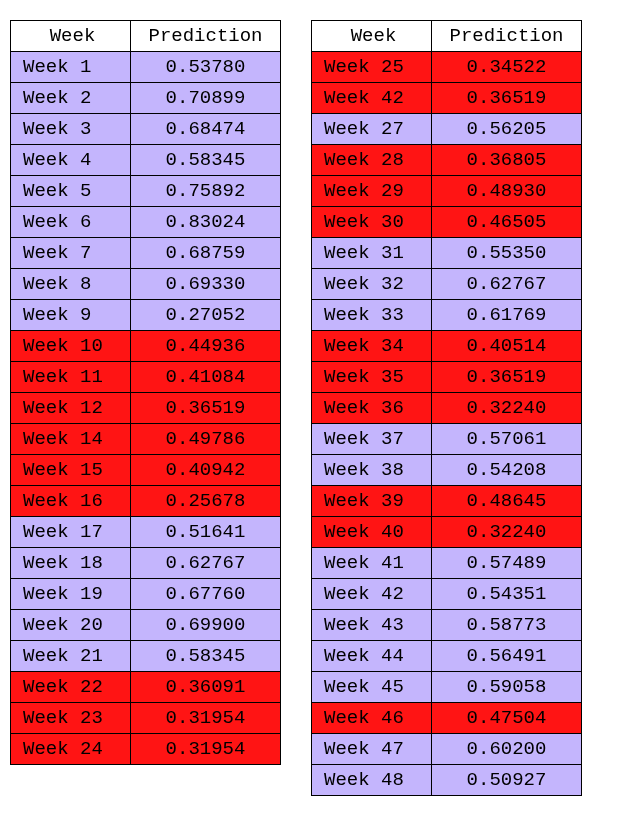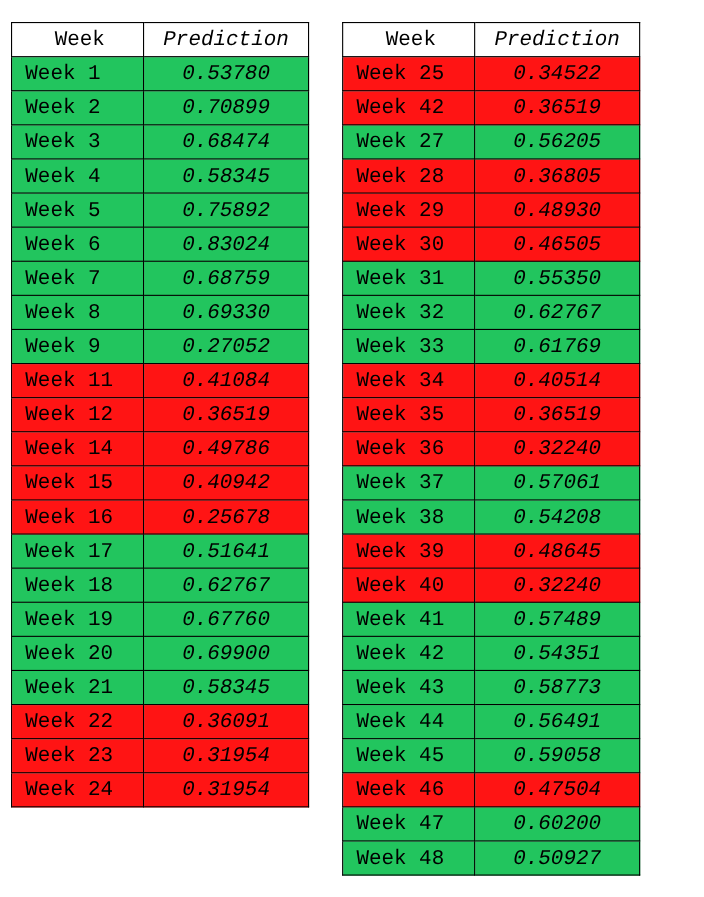--- a/index.html
+++ b/index.html
@@ -22,23 +22,23 @@
       border: 1px solid #000;
       font-size: 19px;
       padding: 4px 8px;
       text-align: center;
     }
     th {
       background: #fff;
       font-weight: normal;
     }
     .week-col { width: 120px; text-align: left; padding-left: 12px; margin-left: 48px; }
-    .pred-col { width: 150px; font-style: italic; }
+    .pred-col { width: 150px; }
     th.week-col { text-align: center; }
-    tr.green td { background: #22c55e; }
+    tr.green td { background: #c4b5fd; }
     tr.red td   { background: #ff1414; }
   </style>
 </head>
 <body>
 
 <table>
   <thead>
     <tr>
       <th class="week-col">Week</th>
       <th class="pred-col">Prediction</th>
@@ -75,20 +75,24 @@
       </tr>
       <tr class="green">
         <td class="week-col">Week 8</td>
         <td class="pred-col">0.69330</td>
       </tr>
       <tr class="green">
         <td class="week-col">Week 9</td>
         <td class="pred-col">0.27052</td>
       </tr>
       <tr class="red">
+        <td class="week-col">Week 10</td>
+        <td class="pred-col">0.44936</td>
+      </tr>
+      <tr class="red">
         <td class="week-col">Week 11</td>
         <td class="pred-col">0.41084</td>
       </tr>
       <tr class="red">
         <td class="week-col">Week 12</td>
         <td class="pred-col">0.36519</td>
       </tr>
       <tr class="red">
         <td class="week-col">Week 14</td>
         <td class="pred-col">0.49786</td>

